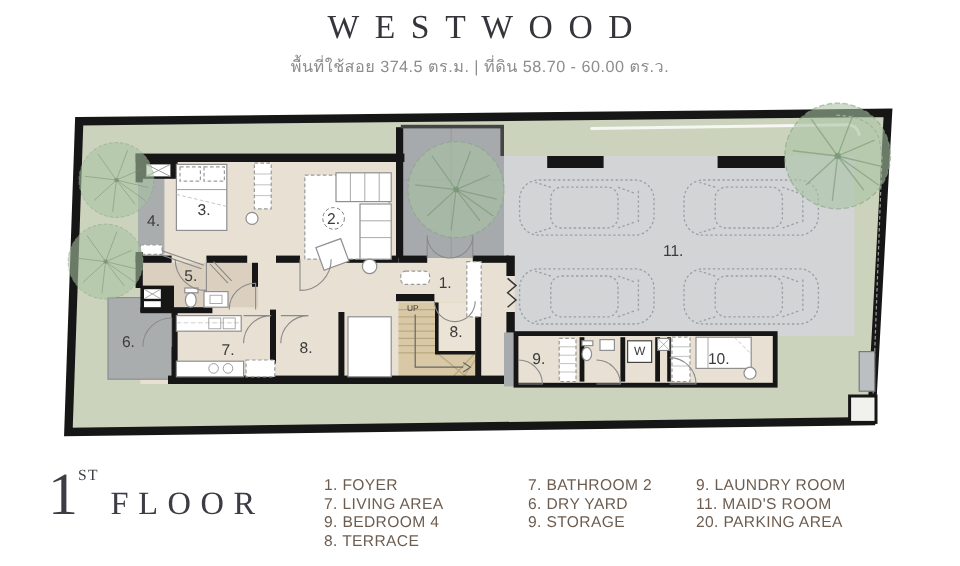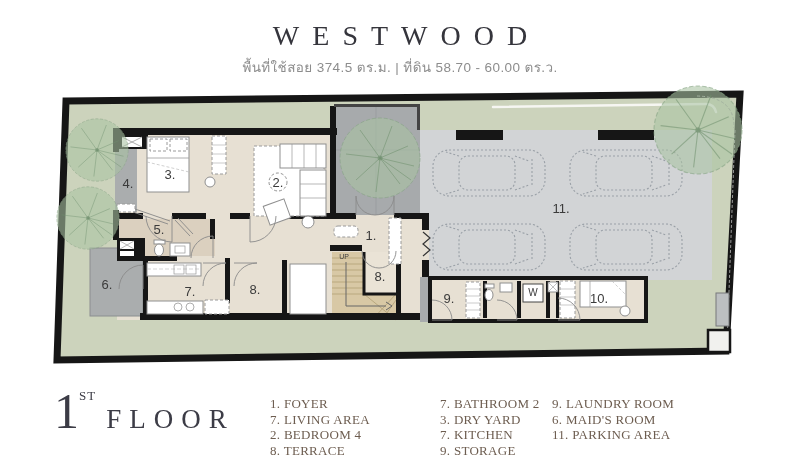--- a/index.html
+++ b/index.html
@@ -1,45 +1,45 @@
 <!DOCTYPE html>
 <html><head>
 <meta charset="utf-8">
 <style>
   html,body{margin:0;padding:0;background:#ffffff;}
   .stage{position:relative;width:800px;height:472px;background:#ffffff;overflow:hidden;
          font-family:"Liberation Sans",sans-serif;}
   
-  .hdr{position:absolute;top:12px;left:0;width:800px;text-align:center;}
+  .hdr{position:absolute;top:0;left:0;width:800px;text-align:center;}
   .title{margin:0;padding-top:8px;font-family:"Liberation Serif",serif;font-weight:400;
          font-size:28px;letter-spacing:13px;text-indent:13px;color:#35353c;}
   .subtitle{margin:4px 0 15px 0;font-size:13.5px;letter-spacing:.4px;color:#8d8d8d;}
   
   .plan{position:absolute;top:0;left:0;}
   .wall{fill:#161616;}
   .furn{fill:#ffffff;stroke:#8f8f8f;stroke-width:1;}
   .dash{fill:none;stroke:#9a9a9a;stroke-width:1;stroke-dasharray:3 2;}
   .dashw{fill:#ffffff;stroke:#9a9a9a;stroke-width:1;stroke-dasharray:3 2;}
   .arc{fill:none;stroke:#8a8a8a;stroke-width:.9;}
   .cardash{fill:none;stroke:#9aa0a7;stroke-width:1.1;stroke-dasharray:2 2;}
   .lbl{font:13px "Liberation Sans",sans-serif;fill:#3b3b3b;text-anchor:middle;}
   .lblsm{font:7px "Liberation Sans",sans-serif;fill:#3b3b3b;text-anchor:middle;}
   .treefill{fill:#a9c3a2;opacity:.58;}
   .treeline{fill:none;stroke:#6f8f6e;stroke-width:1;opacity:.55;}
   .treeout{fill:none;stroke:#86a383;stroke-width:1;opacity:.6;stroke-dasharray:4 2;}
   
-  .floorlbl{position:absolute;left:54px;top:386px;color:#3c3c46;
+  .floorlbl{position:absolute;left:40px;top:386px;color:#3c3c46;
             font-family:"Liberation Serif",serif;}
   .floorlbl .num{font-size:50px;line-height:1;}
   .floorlbl .ord{font-size:13px;vertical-align:28px;letter-spacing:1px;}
   .floorlbl .word{font-size:27px;letter-spacing:8px;margin-left:10px;}
   .legend{position:absolute;top:396px;color:#6d5d50;
-          font-family:Liberation Serif, serif;font-size:13px;line-height:15.5px;
+          font-family:Liberation Sans, sans-serif;font-size:13px;line-height:15.5px;
           letter-spacing:.3px;}
-  .legcol1{left:270px;} .legcol2{left:440px;} .legcol3{left:552px;}
+  .legcol1{left:270px;} .legcol2{left:440px;} .legcol3{left:580px;}
 </style>
 </head>
 <body>
 
 <div class="stage">
 
   <div class="hdr">
     <h1 class="title">WESTWOOD</h1>
     <p class="subtitle">พื้นที่ใช้สอย 374.5 ตร.ม. | ที่ดิน 58.70 - 60.00 ตร.ว.</p>
   </div>
@@ -261,28 +261,27 @@
     </g>
   </svg>
 
   <div class="floorlbl">
     <span class="num">1</span><span class="ord">ST</span><span class="word">FLOOR</span>
   </div>
 
   <div class="legend legcol1">
     <div>1. FOYER</div>
     <div>7. LIVING AREA</div>
-    <div>2. BEDROOM 4</div>
+    <div>9. BEDROOM 4</div>
     <div>8. TERRACE</div>
   </div>
   <div class="legend legcol2">
     <div>7. BATHROOM 2</div>
-    <div>3. DRY YARD</div>
-    <div>7. KITCHEN</div>
+    <div>6. DRY YARD</div>
     <div>9. STORAGE</div>
   </div>
   <div class="legend legcol3">
     <div>9. LAUNDRY ROOM</div>
-    <div>6. MAID'S ROOM</div>
-    <div>11. PARKING AREA</div>
+    <div>11. MAID'S ROOM</div>
+    <div>20. PARKING AREA</div>
   </div>
 
 </div>
 
 </body></html>

